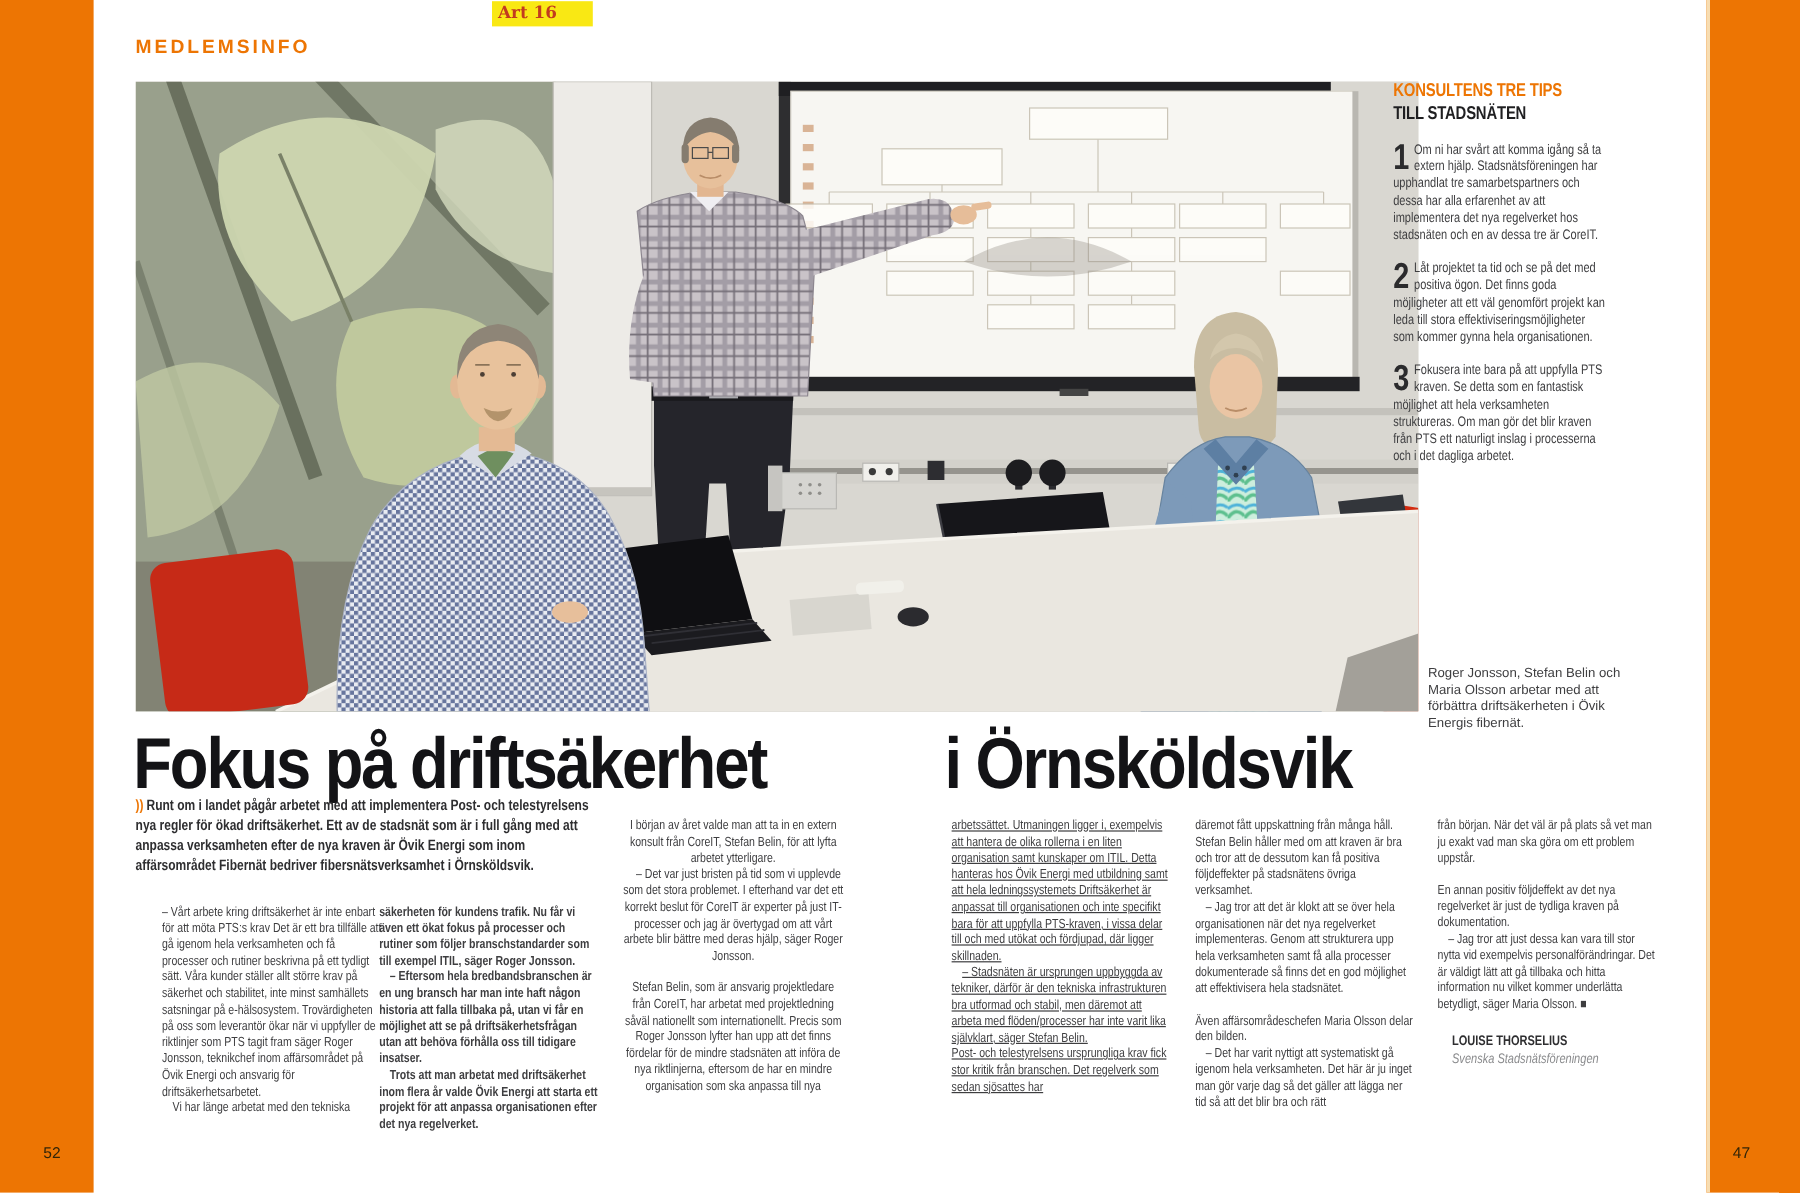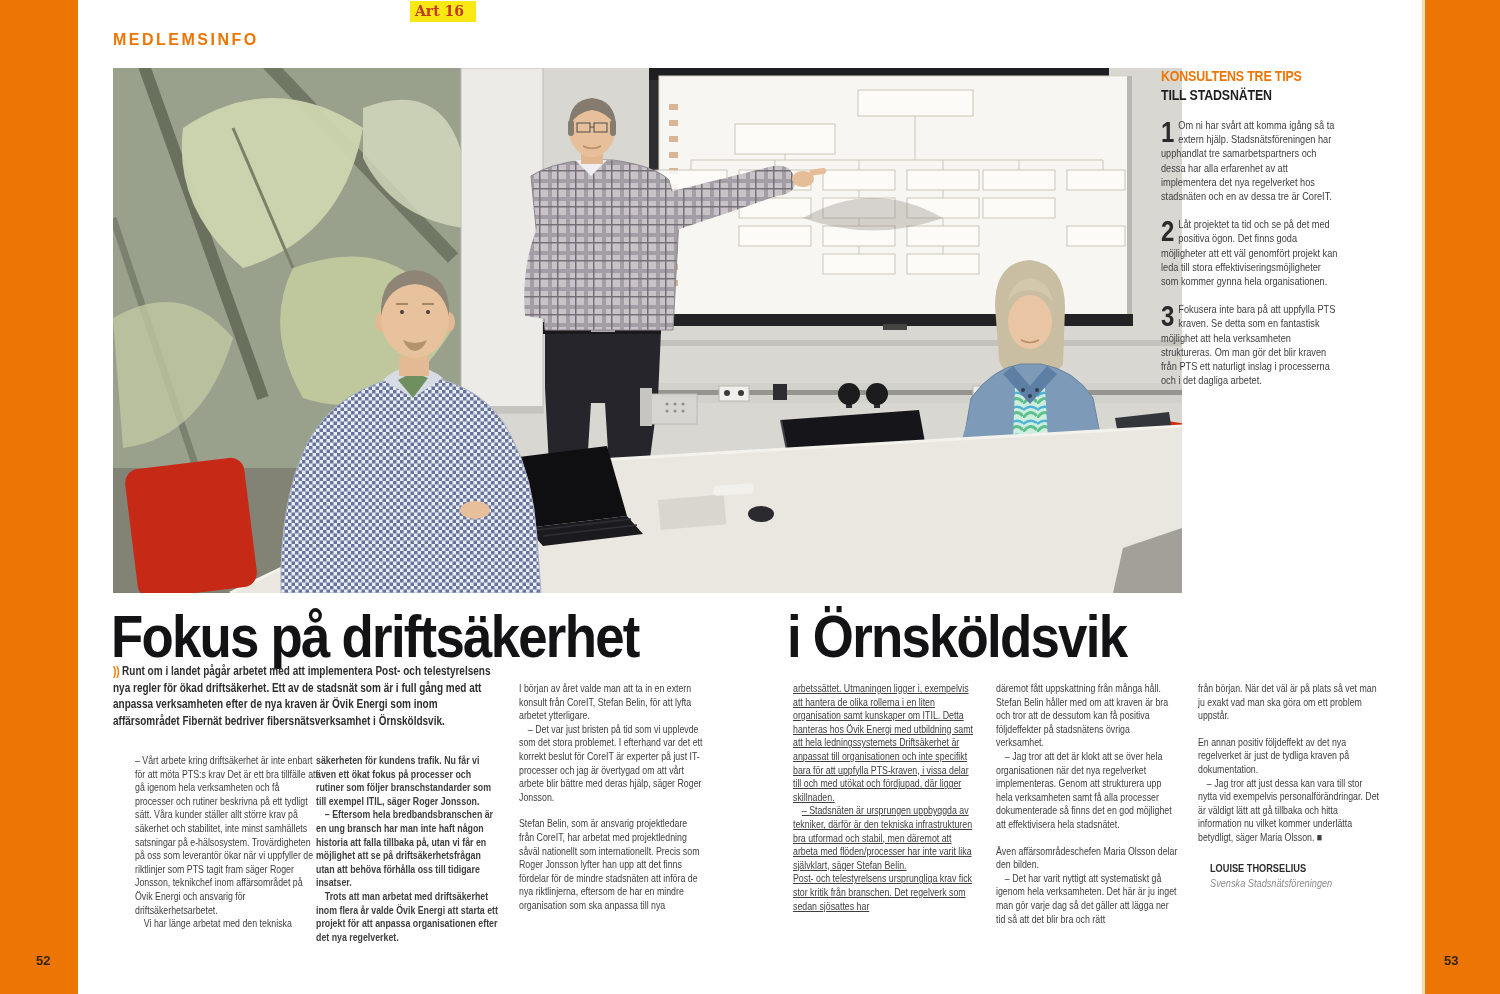--- a/index.html
+++ b/index.html
@@ -2,45 +2,45 @@
 <html><head>
 <meta charset="utf-8">
 <style>
   html,body{margin:0;padding:0;}
   .page{position:relative;width:1500px;height:994px;background:#ffffff;overflow:hidden;
         font-family:"Liberation Sans",sans-serif;color:#3e3e40;}
   .orange-bar{position:absolute;top:0;height:994px;background:#ED7503;}
   .bar-left{left:0;width:78px;}
   .bar-right{left:1422px;width:78px;}
   .bar-stripe{position:absolute;top:0;left:1422px;width:3px;height:994px;background:#F7DDB2;}
-  .page-num{position:absolute;font-size:13px;font-weight:bold;color:#332508;}
+  .page-num{position:absolute;font-size:13px;font-weight:normal;color:#332508;}
   .pn-left{left:36px;top:953px;}
   .pn-right{left:1444px;top:953px;}
-  .art-tag{position:absolute;left:410px;top:1px;width:66px;height:21px;background:#F9E814;
+  .art-tag{position:absolute;left:410px;top:1px;width:84px;height:21px;background:#F9E814;
            font-family:"DejaVu Serif",serif;font-weight:bold;font-size:14px;line-height:21px;
            color:#C23B1F;padding-left:5px;box-sizing:border-box;}
   .section-label{position:absolute;left:113px;top:31px;font-size:16px;font-weight:bold;
                  letter-spacing:2.5px;color:#ED7503;}
   .photo{position:absolute;left:113px;top:68px;width:1069px;height:525px;overflow:hidden;background:#cfcdc6;}
   .photo svg{display:block;}
   .caption{position:absolute;left:1190px;top:554px;width:175px;font-size:11px;line-height:14px;color:#3e3e40;}
   .headline{position:absolute;top:602px;font-weight:bold;color:#131316;font-size:60px;
             letter-spacing:-2px;white-space:nowrap;transform:scaleX(0.88);transform-origin:0 50%;}
   .hl-1{left:111px;}
   .hl-2{left:787px;}
   .cond{transform:scaleX(0.8);transform-origin:0 0;}
   .intro{position:absolute;left:113px;top:663px;width:500px;}
   .intro .cond{width:492px;font-size:12.5px;line-height:16.5px;font-weight:bold;color:#2e2e30;}
   .intro-marker{color:#ED7503;padding-right:3px;}
   .col{position:absolute;width:235px;}
   .col .cond{width:230px;font-size:11px;line-height:13.6px;}
   .col p{margin:0;}
   .col p.indent{text-indent:11px;}
   .col p.gap{margin-top:13px;}
-  .c1{left:113px;top:754px;margin-left:22px;} .c2{left:316px;top:754px;font-weight:bold;} .c3{left:519px;top:682px;}
+  .c1{left:113px;top:754px;margin-left:22px;} .c2{left:316px;top:754px;font-weight:bold;} .c3{left:519px;top:682px;text-align:center;}
   .c4{left:793px;top:682px;text-decoration:underline;} .c5{left:996px;top:682px;} .c6{left:1198px;top:682px;}
   .byline{margin-top:16px;padding-left:15px;font-size:11.5px;line-height:15px;}
   .byline-name{font-weight:bold;color:#2e2e30;}
   .byline-org{font-style:italic;color:#8a8b8d;}
   .tips{position:absolute;left:1161px;top:66px;width:180px;}
   .tips .cond{width:224px;}
   .tips-title{font-size:15.5px;line-height:19px;font-weight:bold;letter-spacing:-0.2px;}
   .tips-title .t1{color:#ED7503;}
   .tips-title .t2{color:#1f1f21;}
   .tip{margin-top:14px;font-size:11.5px;line-height:14.2px;color:#3e3e40;}
@@ -48,21 +48,21 @@
 </style>
 </head>
 <body>
 
 <div class="page">
 
   <div class="orange-bar bar-left"></div>
   <div class="orange-bar bar-right"></div>
   <div class="bar-stripe"></div>
   <div class="page-num pn-left">52</div>
-  <div class="page-num pn-right">53</div>
+  <div class="page-num pn-right">47</div>
 
   <div class="art-tag">Art 16</div>
   <div class="section-label">MEDLEMSINFO</div>
 
   <div class="photo">
     <svg width="1069" height="525" viewBox="0 0 1069 525" preserveAspectRatio="none">
       <defs>
         <pattern id="gingham" width="7" height="7" patternUnits="userSpaceOnUse">
           <rect width="7" height="7" fill="#e9ecf2"></rect>
           <rect width="3.5" height="3.5" fill="#67759d"></rect>
@@ -256,20 +256,21 @@
         <circle cx="289" cy="244" r="2" fill="#4c3f35"></circle>
           <circle cx="315" cy="244" r="2" fill="#4c3f35"></circle>
         <path d="M283,236 H295 M309,236 H321" stroke="#8a7358" stroke-width="1.5"></path>
         <path d="M290,272 Q302,278 314,272 Q310,282 302,283 Q294,282 290,272 Z" fill="#a5875f" opacity="0.8"></path>
         <path d="M340,380 Q348,416 352,436 L376,430 Q380,404 372,378 Z" fill="url(#gingham)"></path>
         <ellipse cx="362" cy="442" rx="15" ry="9" fill="#e7bf9b"></ellipse>
       </g>
     </svg>
   </div>
 
+  <div class="caption">Roger Jonsson, Stefan Belin och Maria Olsson arbetar med att förbättra driftsäkerheten i Övik Energis fibernät.</div>
 
   <div class="headline hl-1">Fokus på driftsäkerhet</div>
   <div class="headline hl-2">i Örnsköldsvik</div>
 
   <div class="intro">
     <div class="cond">
       <span class="intro-marker">))</span><span>Runt om i landet pågår arbetet med att implementera Post- och telestyrelsens nya regler för ökad driftsäkerhet. Ett av de stadsnät som är i full gång med att anpassa verksamheten efter de nya kraven är Övik Energi som inom affärsområdet Fibernät bedriver fibersnätsverksamhet i Örnsköldsvik.</span>
     </div>
   </div>
 

